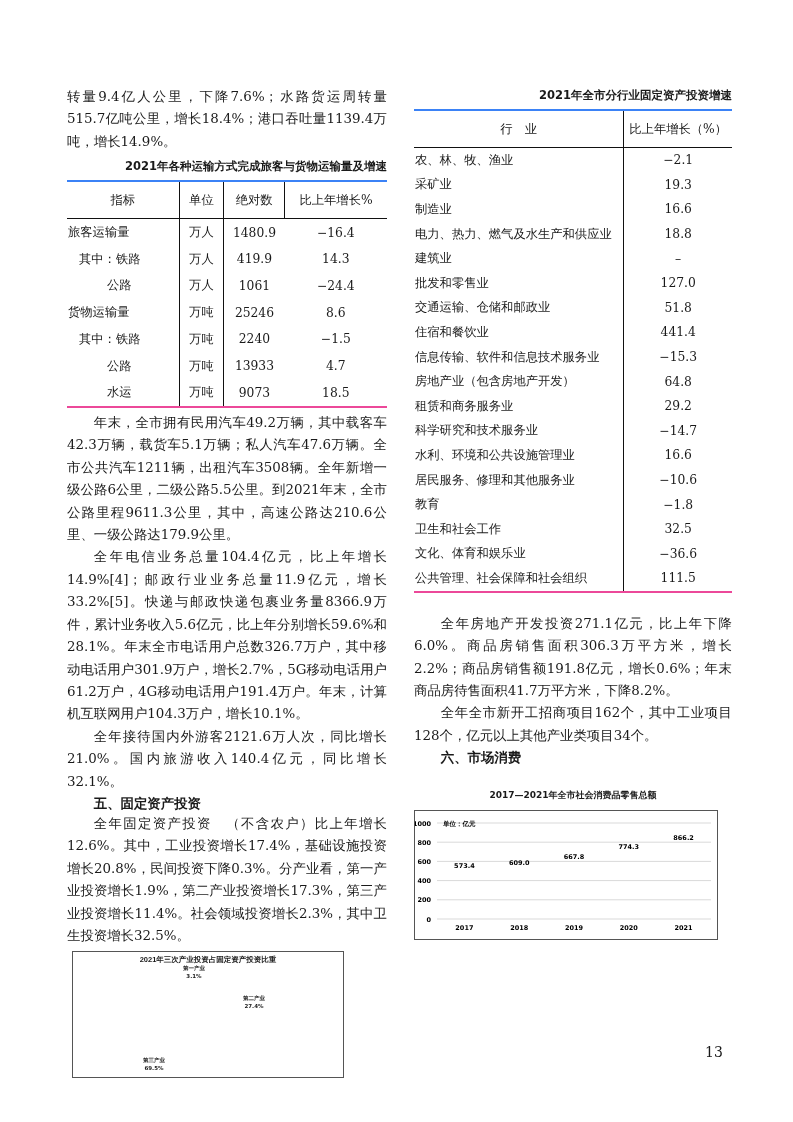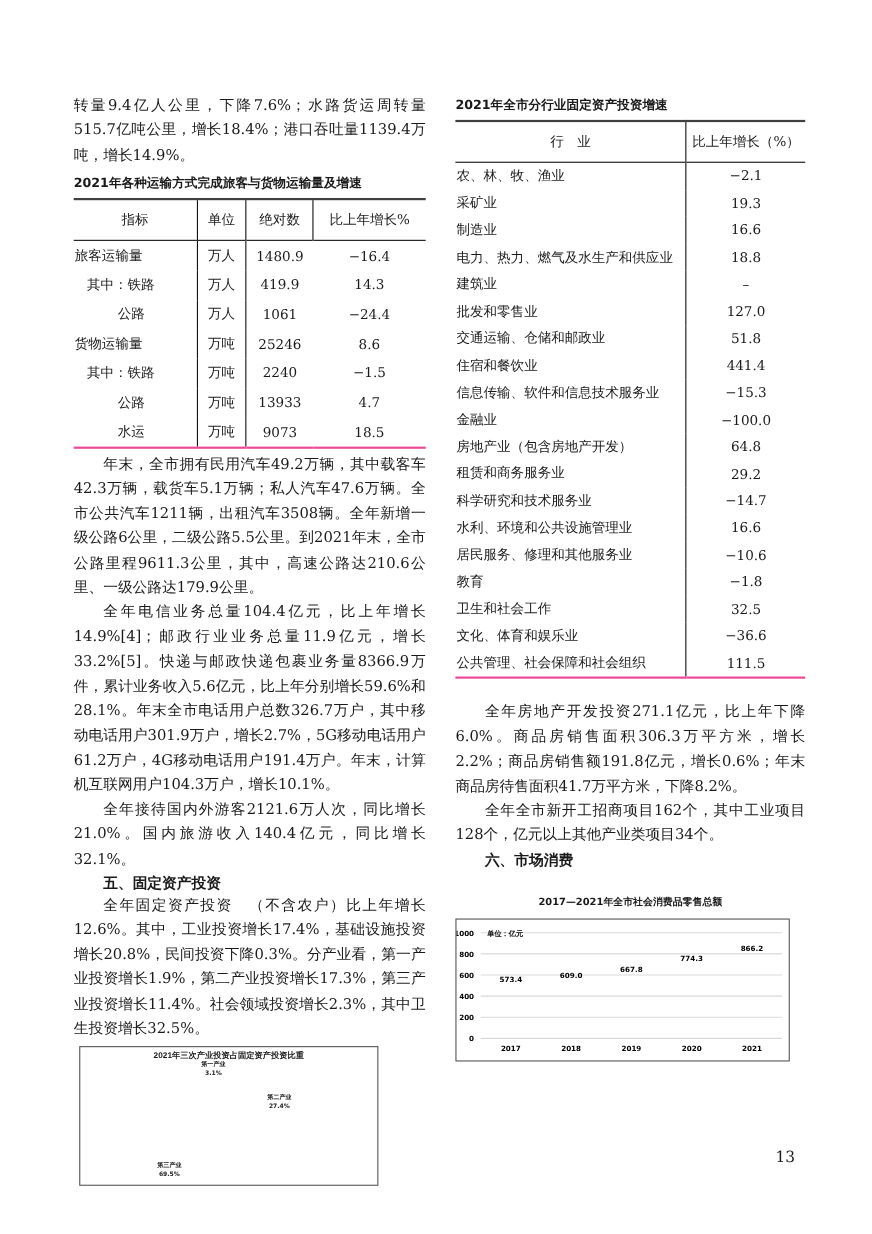--- a/index.html
+++ b/index.html
@@ -4,24 +4,24 @@
 <style>
   html, body { margin:0; padding:0; background:#fff; }
   body { width:793px; height:1122px; position:relative; overflow:hidden;
          font-family:"DejaVu Serif","Liberation Serif",serif; color:#1a1a1a; }
   .col { position:absolute; }
   .left { left:67px; top:86px; width:320px; }
   .right { left:414px; top:84px; width:318px; }
   p.para { margin:0; font-size:13.4px; line-height:22.4px; text-align:justify; text-indent:2em; }
   p.para.noindent { text-indent:0; }
   p.heading { margin:0; font-size:13.4px; line-height:20px; font-weight:bold; text-indent:2em; }
-  .tbl-title { font-family:"DejaVu Sans","Liberation Sans",sans-serif; font-weight:bold; text-align:left;
+  .tbl-title { font-family:"DejaVu Sans","Liberation Sans",sans-serif; font-weight:bold; text-align:right;
                font-size:11.5px; margin:6px 0 6px; }
   table.t { width:100%; border-collapse:collapse; font-size:12.3px; }
-  table.t thead tr { border-top:2px solid #404040; border-bottom:1.2px solid #111; }
+  table.t thead tr { border-top:2px solid #3b82f6; border-bottom:1.2px solid #111; }
   table.t tbody tr:last-child td { border-bottom:2px solid #ec4899; }
   table.t th { font-weight:normal; height:34px; }
   table.t td { height:24.7px; }
   .vline { border-left:1.2px solid #111; }
   .center { text-align:center; }
   .ind1 { padding-left:12px; }
   .ind2 { padding-left:40px; }
   .chart-box { border:1.5px solid #555; position:relative; background:#fff; }
   .pie-box { width:270px; height:125px; margin:4px 0 0 5px; }
   .pie-title { position:absolute; top:3px; left:0; width:100%; text-align:center;
@@ -157,24 +157,20 @@
           <td style="height: 22.6px;">交通运输、仓储和邮政业</td>
           <td class="vline center" style="height: 22.6px;">51.8</td>
         </tr>
         <tr>
           <td style="height: 22.6px;">住宿和餐饮业</td>
           <td class="vline center" style="height: 22.6px;">441.4</td>
         </tr>
         <tr>
           <td style="height: 22.6px;">信息传输、软件和信息技术服务业</td>
           <td class="vline center" style="height: 22.6px;">−15.3</td>
-        </tr>
-        <tr>
-          <td style="height: 22.6px;">金融业</td>
-          <td class="vline center" style="height: 22.6px;">−100.0</td>
         </tr>
         <tr>
           <td style="height: 22.6px;">房地产业（包含房地产开发）</td>
           <td class="vline center" style="height: 22.6px;">64.8</td>
         </tr>
         <tr>
           <td style="height: 22.6px;">租赁和商务服务业</td>
           <td class="vline center" style="height: 22.6px;">29.2</td>
         </tr>
         <tr>

